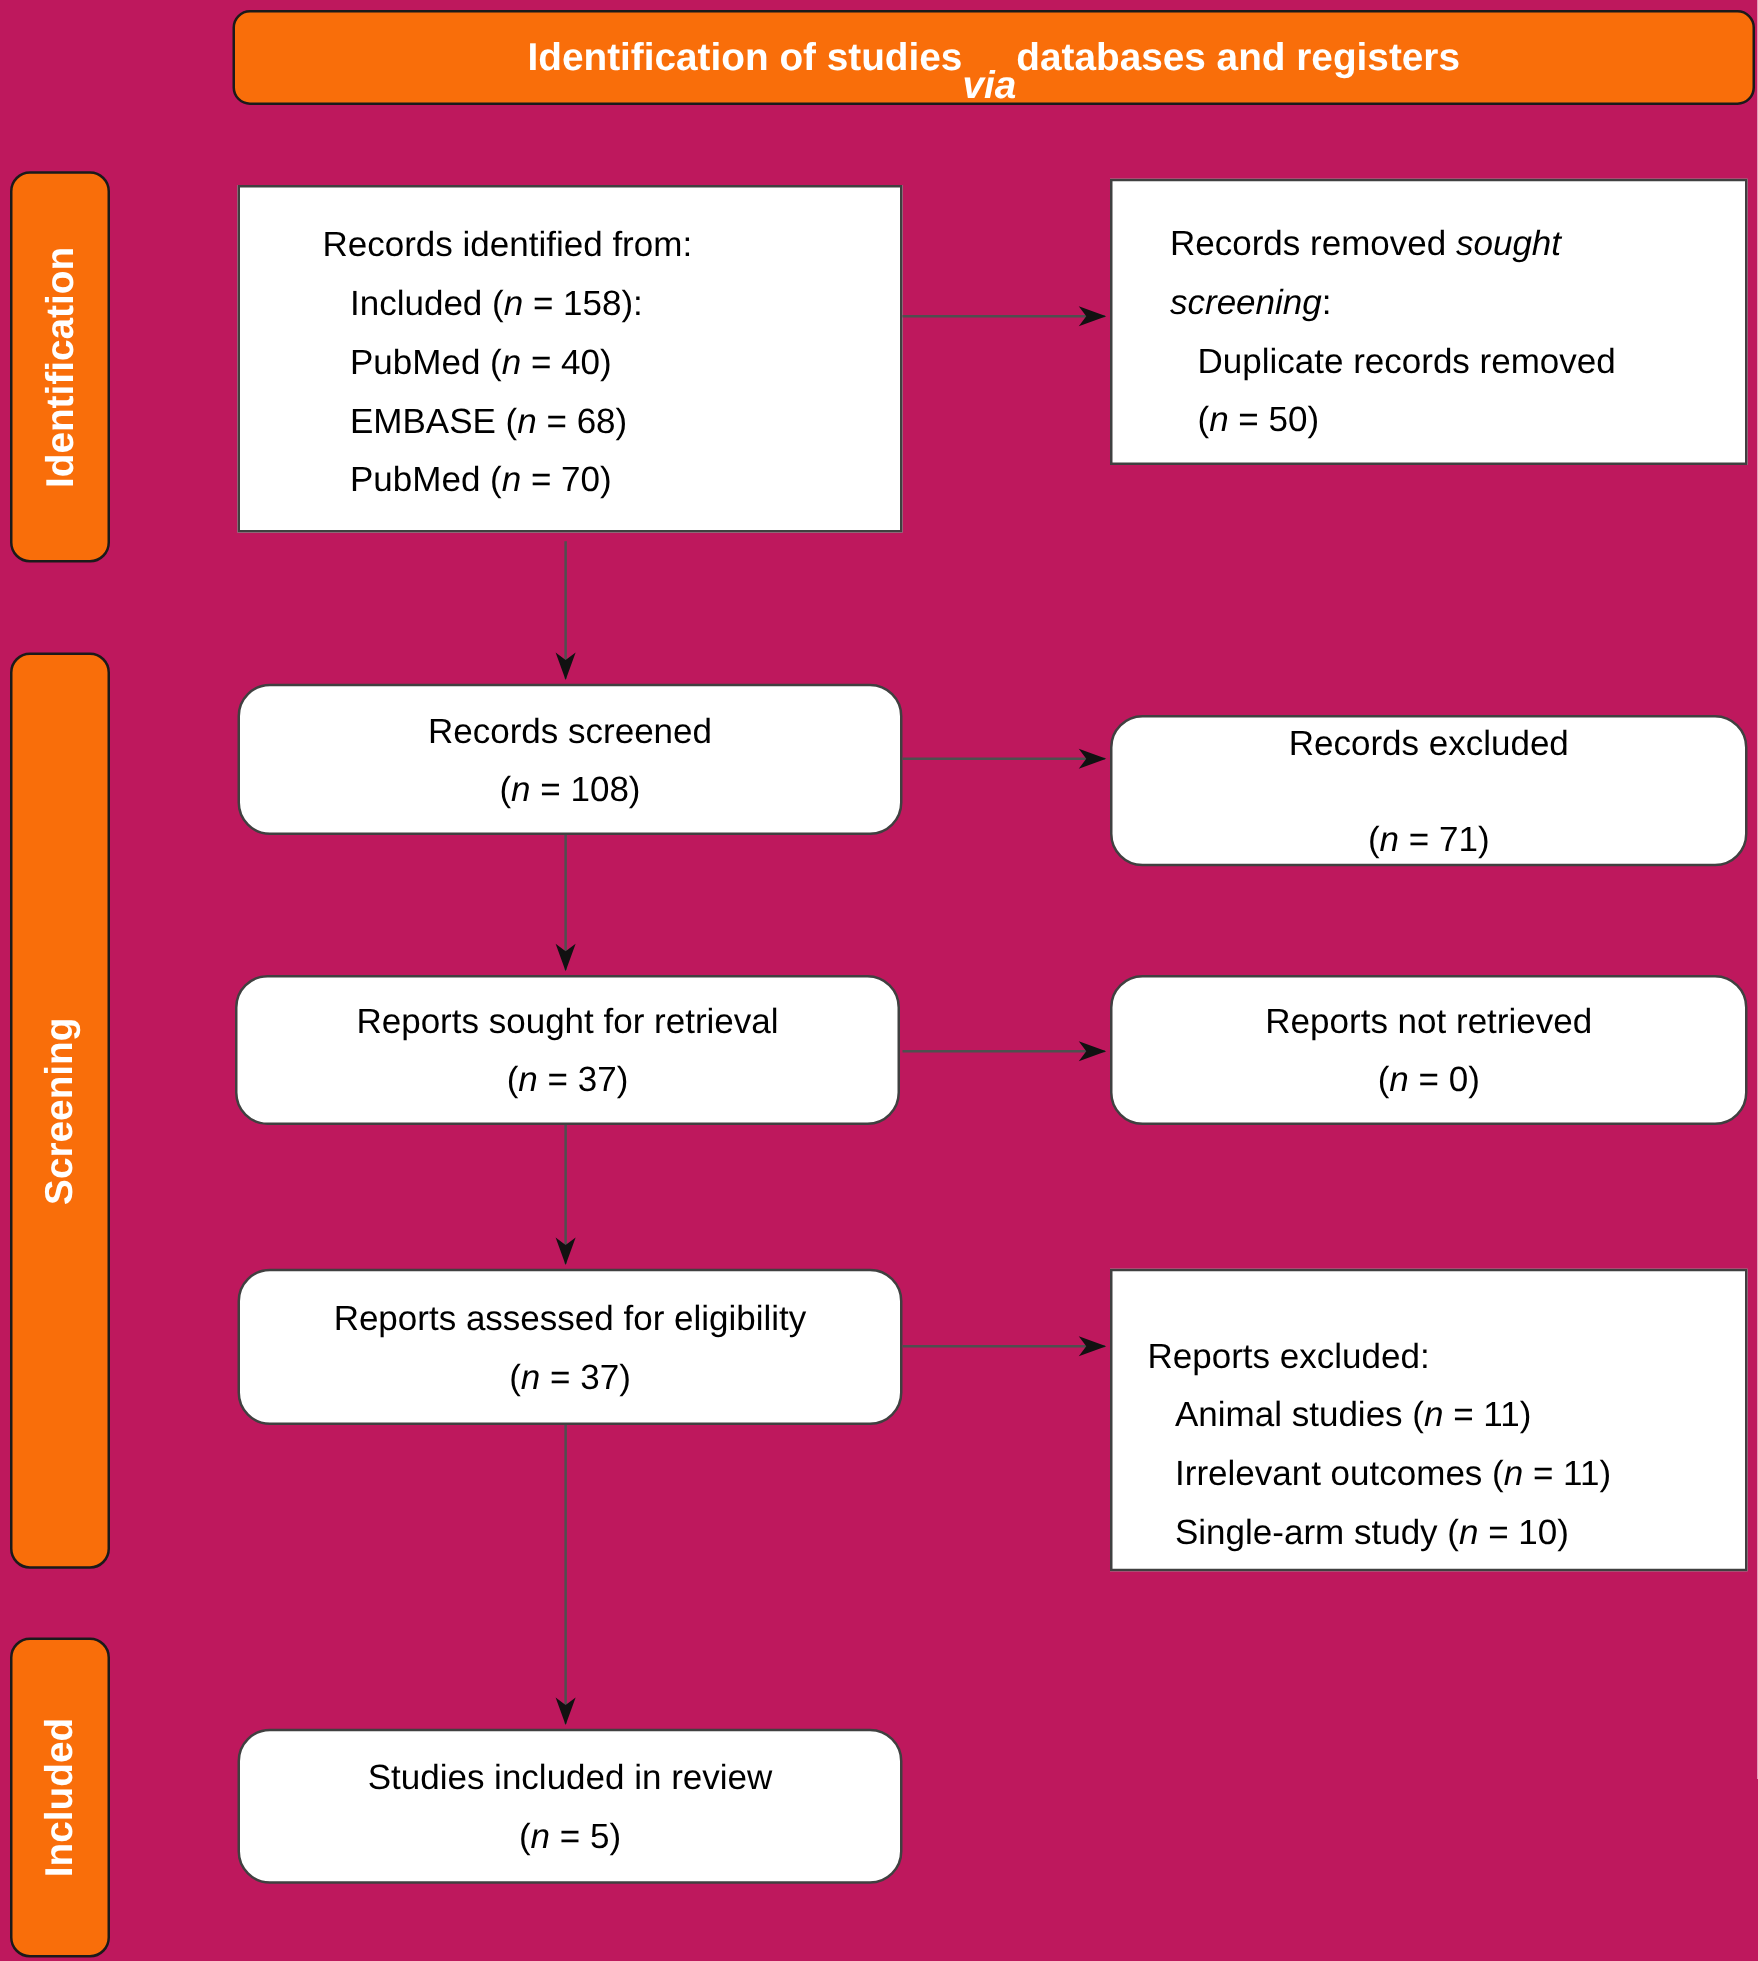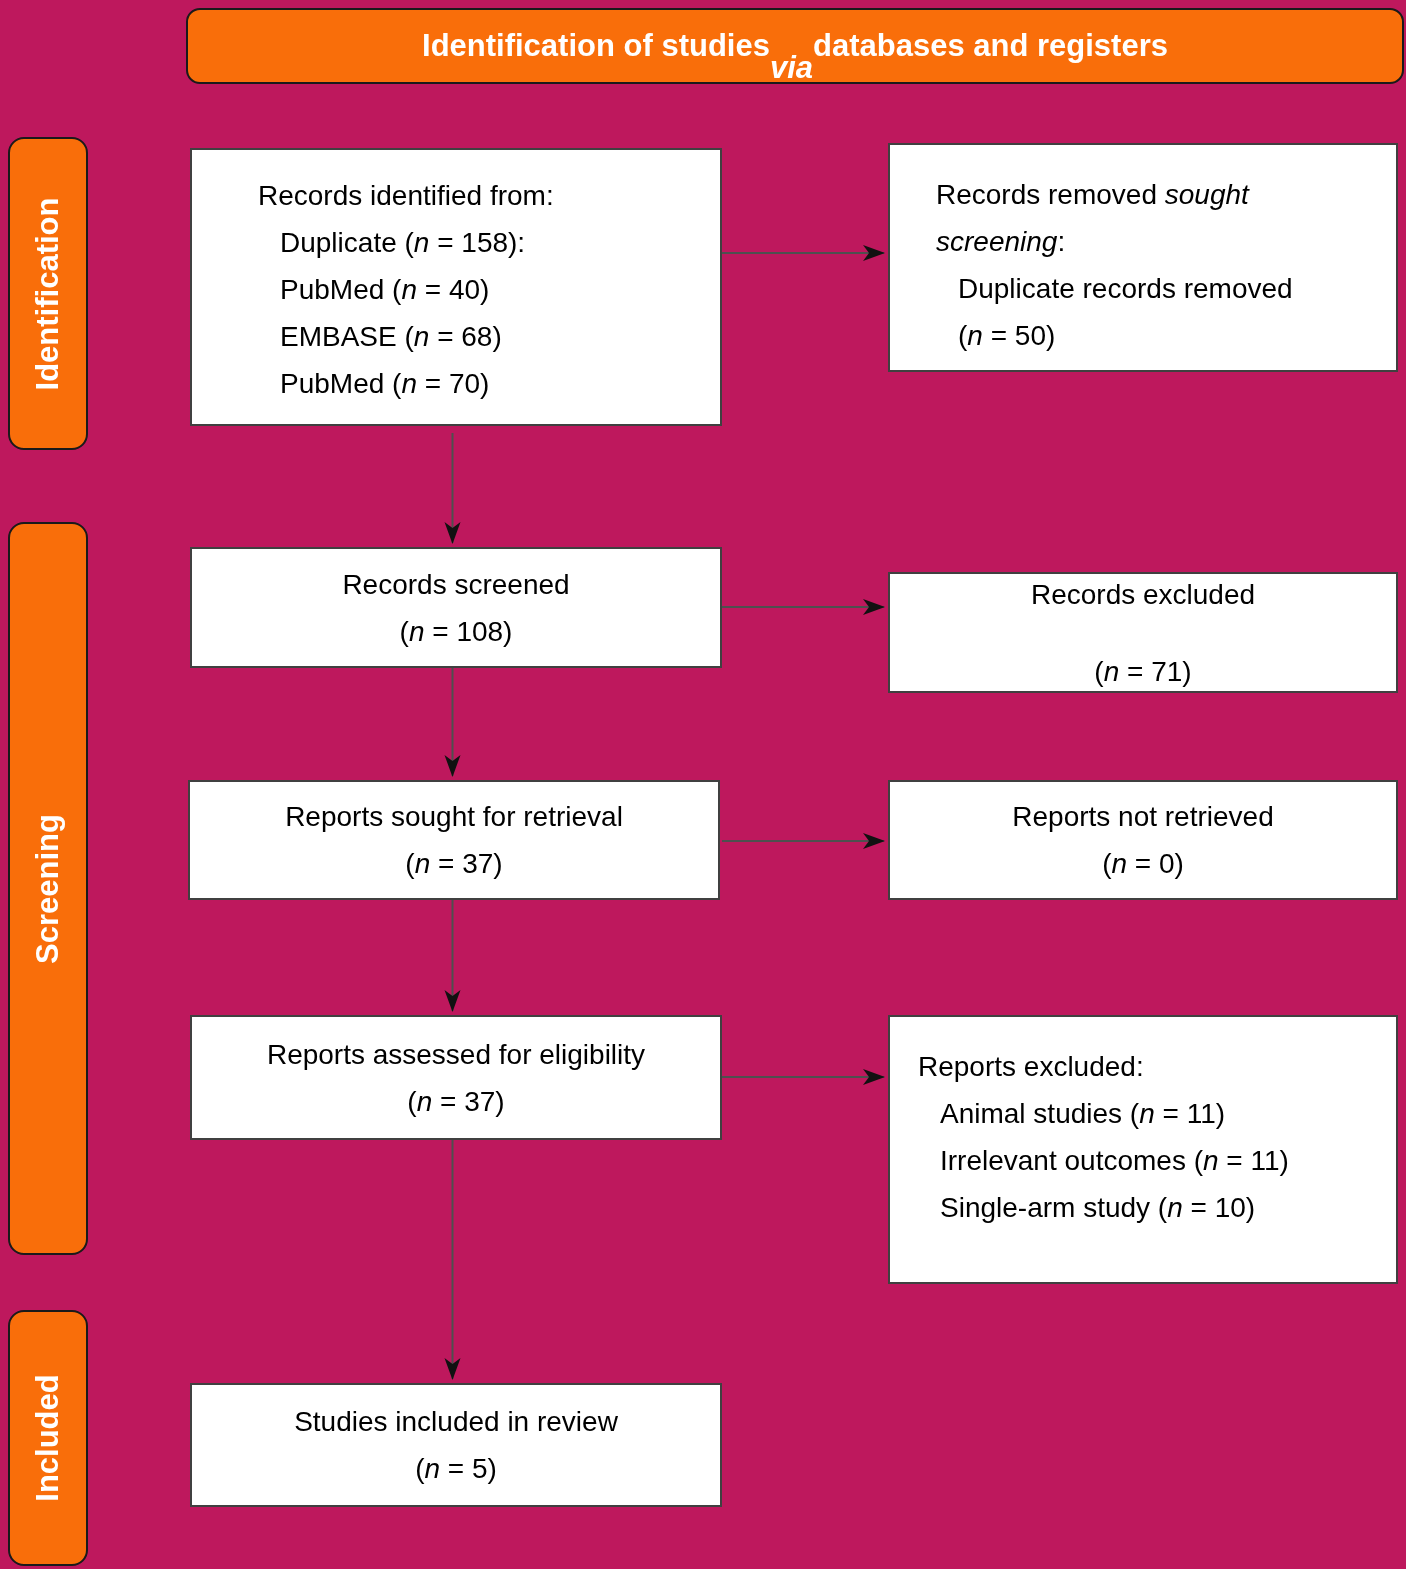--- a/index.html
+++ b/index.html
@@ -43,32 +43,33 @@
     font-size:28px;line-height:47px;
   }
   .box .it, .banner .it{font-style:italic;margin-top:44px;}
   .box .line{white-space:nowrap;}
   .box .line.ind{padding-left:22px;}
   .box-left{padding-top:20px;}
   .box-center{
     display:flex;flex-direction:column;
     align-items:center;justify-content:center;
     text-align:center;
+    border-radius:26px;
   }
   
   .box-identified{left:190px;top:148px;width:532px;height:278px;padding-left:66px;padding-top:22px;}
   .box-screened{left:190px;top:547px;width:532px;height:121px;}
   .box-sought{left:188px;top:780px;width:532px;height:120px;}
   .box-assessed{left:190px;top:1015px;width:532px;height:125px;}
   .box-included{left:190px;top:1383px;width:532px;height:124px;}
   
   .box-removed{left:888px;top:143px;width:510px;height:229px;padding-left:46px;padding-top:26px;}
   .box-excluded{left:888px;top:572px;width:510px;height:121px;gap:30px;}
   .box-not-retrieved{left:888px;top:780px;width:510px;height:120px;}
-  .box-reports-excluded{left:888px;top:1015px;width:510px;height:269px;padding-left:28px;padding-top:26px;}
+  .box-reports-excluded{left:888px;top:1015px;width:510px;height:242px;padding-left:28px;padding-top:44px;}
   .arrows{position:absolute;left:0;top:0;pointer-events:none;}
   .flow-line{stroke:var(--arrow,#4f4f4f);stroke-width:2;}
   .ah-path{fill:var(--arrow-head,#111111);}
 </style>
 </head>
 <body>
 
 <div class="canvas">
 
   <div class="banner">
@@ -82,21 +83,21 @@
   </div>
   <div class="stage stage-screening">
     <span class="stage-text">Screening</span>
   </div>
   <div class="stage stage-included">
     <span class="stage-text">Included</span>
   </div>
 
   <div class="box box-left box-identified">
       <div class="line"><span>Records identified from:</span></div>
-      <div class="line ind"><span>Duplicate (</span><span class="it">n</span><span> = 158):</span></div>
+      <div class="line ind"><span>Included (</span><span class="it">n</span><span> = 158):</span></div>
       <div class="line ind"><span>PubMed (</span><span class="it">n</span><span> = 40)</span></div>
       <div class="line ind"><span>EMBASE (</span><span class="it">n</span><span> = 68)</span></div>
       <div class="line ind"><span>PubMed (</span><span class="it">n</span><span> = 70)</span></div>
     </div>
   <div class="box box-left box-removed">
       <div class="line"><span>Records removed </span><span class="it">sought</span></div>
       <div class="line"><span class="it">screening</span><span>:</span></div>
       <div class="line ind"><span>Duplicate records removed</span></div>
       <div class="line ind"><span>(</span><span class="it">n</span><span> = 50)</span></div>
     </div>

